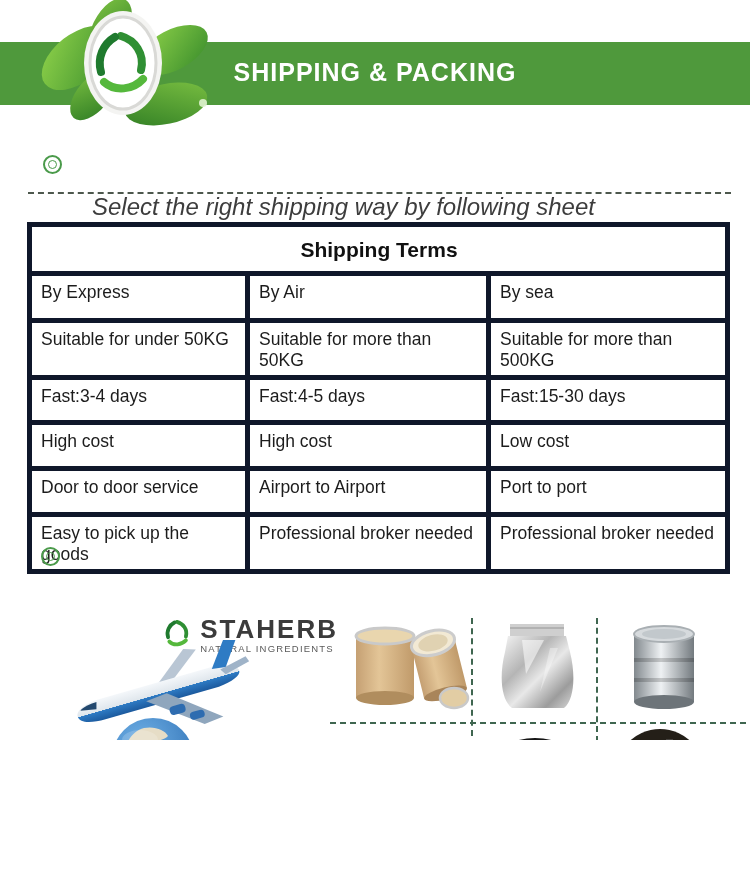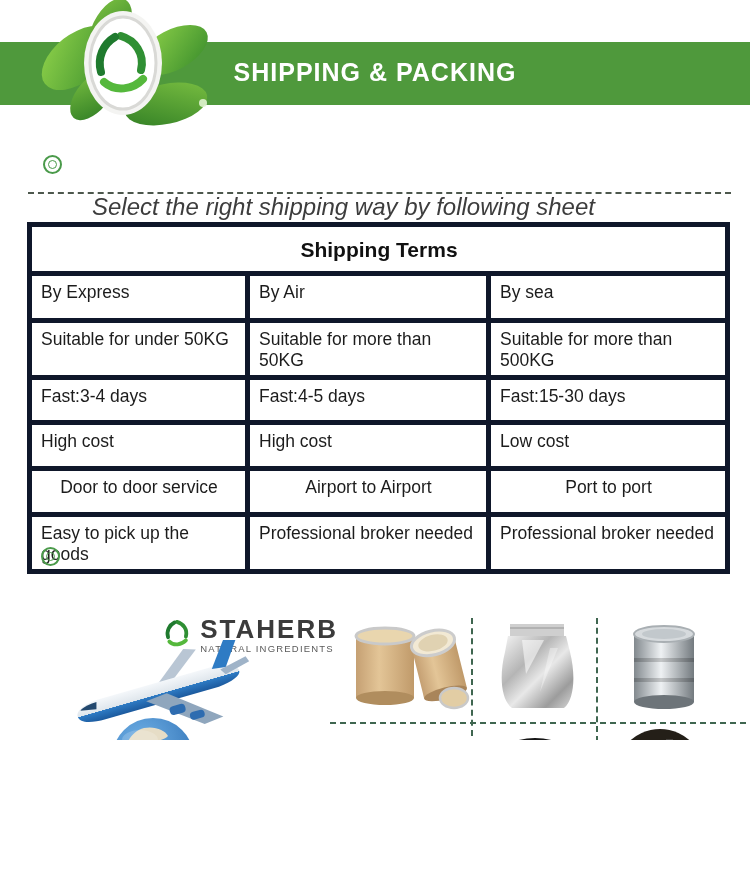--- a/index.html
+++ b/index.html
@@ -26,21 +26,21 @@
 
   
   .ship-table{left:27px;top:222px;width:698px;border-collapse:collapse;table-layout:fixed;}
   .ship-table td{border:5px solid #0f172a;vertical-align:top;
     padding:6px 8px 4px 9px;font-size:17.5px;color:#1c1c1c;}
   .ship-table{border:2px solid #2f2f2f;}
   .ship-table .title-cell{height:34px;text-align:center;vertical-align:middle;
     font-size:21px;font-weight:600;color:#111;}
   .r-cols td{height:32px;}
   .r1 td{height:30px;} .r2 td{height:30px;} .r3 td{height:31px;margin-top:24px;}
-  .r4 td{height:31px;text-align:center;} .r5 td{height:25px;}
+  .r4 td{height:31px;} .r5 td{height:25px;}
   .c1{width:218px;} .c2{width:241px;} .c3{width:239px;}
 
   
   .brand{left:163px;top:608px;width:175px;height:58px;display:flex;align-items:flex-start;}
   .brand-texts{margin-left:8px;padding-top:10px;}
   .brand-name{font-size:26px;font-weight:bold;color:#3b3b3b;letter-spacing:2px;line-height:22px;}
   .brand-tag{font-size:9.5px;color:#5a5a5a;letter-spacing:1.2px;margin-top:3px;}
 
   
   .vdash1{left:471px;top:618px;height:230px;width:0;border-left:2px dashed #3f6650;}

